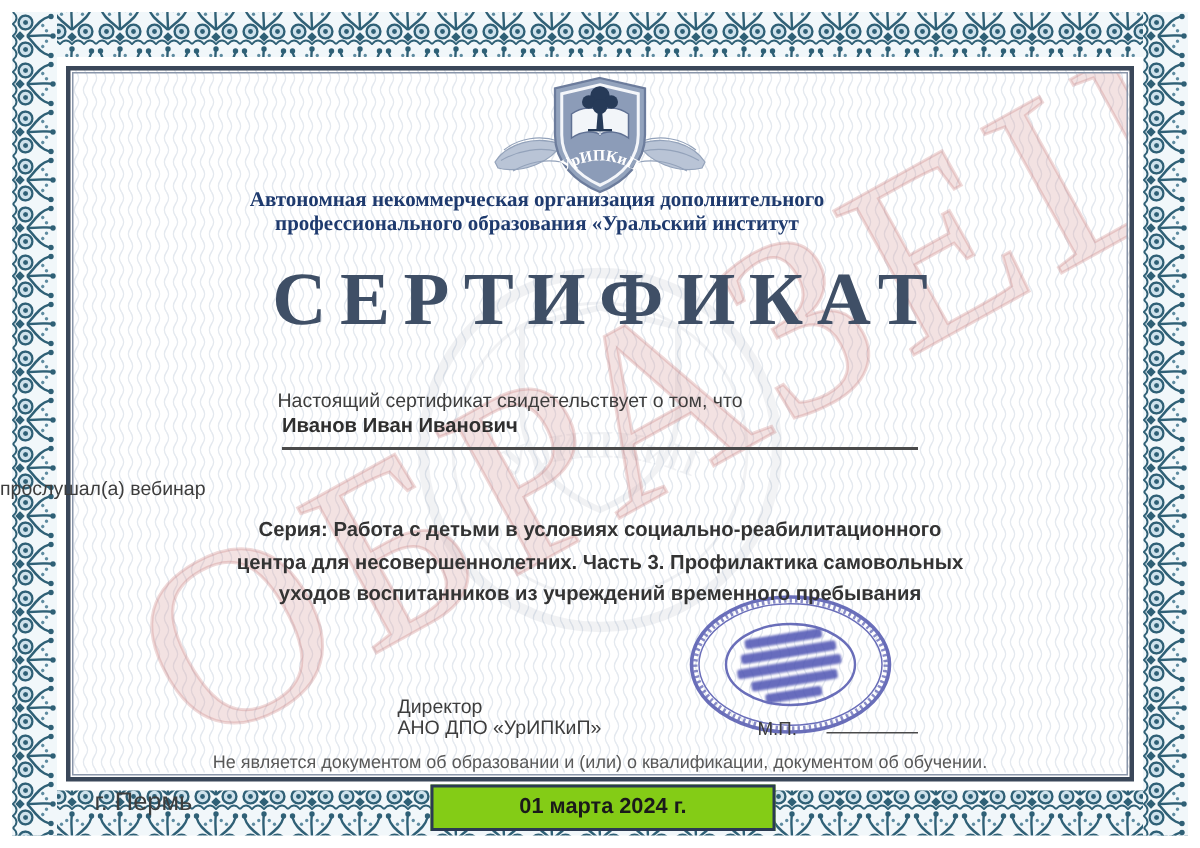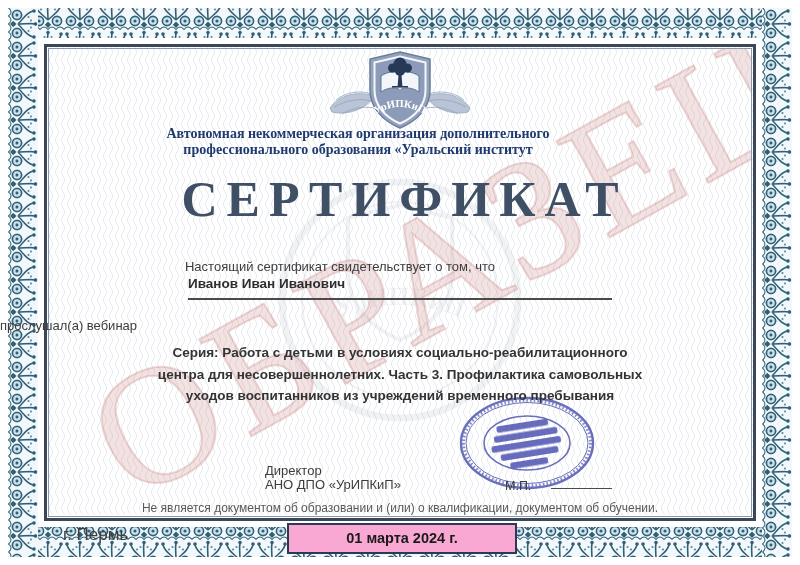--- a/index.html
+++ b/index.html
@@ -45,21 +45,21 @@
   .course{left:0;top:342px;width:800px;text-align:center;z-index:5;
     font-size:13.5px;font-weight:700;line-height:21.5px;color:#333333;}
   .city{left:63px;top:481px;z-index:5;font-size:17px;color:#3d3d3d;margin-top:44px;}
   .director{left:265px;top:464px;z-index:6;font-size:13px;line-height:14px;color:#3d3d3d;}
   .seal-label{left:505px;top:479px;z-index:6;font-size:12.5px;color:#3d3d3d;}
   .sig-line{left:551px;top:480px;width:61px;height:8px;border-bottom:1.5px solid #4a4a4a;z-index:6;}
   .disclaimer{left:0;top:501px;width:800px;text-align:center;z-index:5;
     font-size:12px;color:#585858;}
   .stamp{left:457px;top:396px;z-index:4;}
   .logo{left:322px;top:50px;z-index:5;}
-  .date-box{left:287px;top:523px;width:226px;height:27px;background:#f9a8d4;
+  .date-box{left:287px;top:523px;width:226px;height:27px;background:#84cc16;
     border:2px solid #2b3a52;z-index:7;text-align:center;line-height:27px;
     font-size:14.5px;font-weight:700;color:#1a1a1a;}
 </style>
 </head>
 <body>
 
 <div class="certificate">
 
   <svg class="abs border-art" width="800" height="565" viewBox="0 0 800 565">
     <defs>

